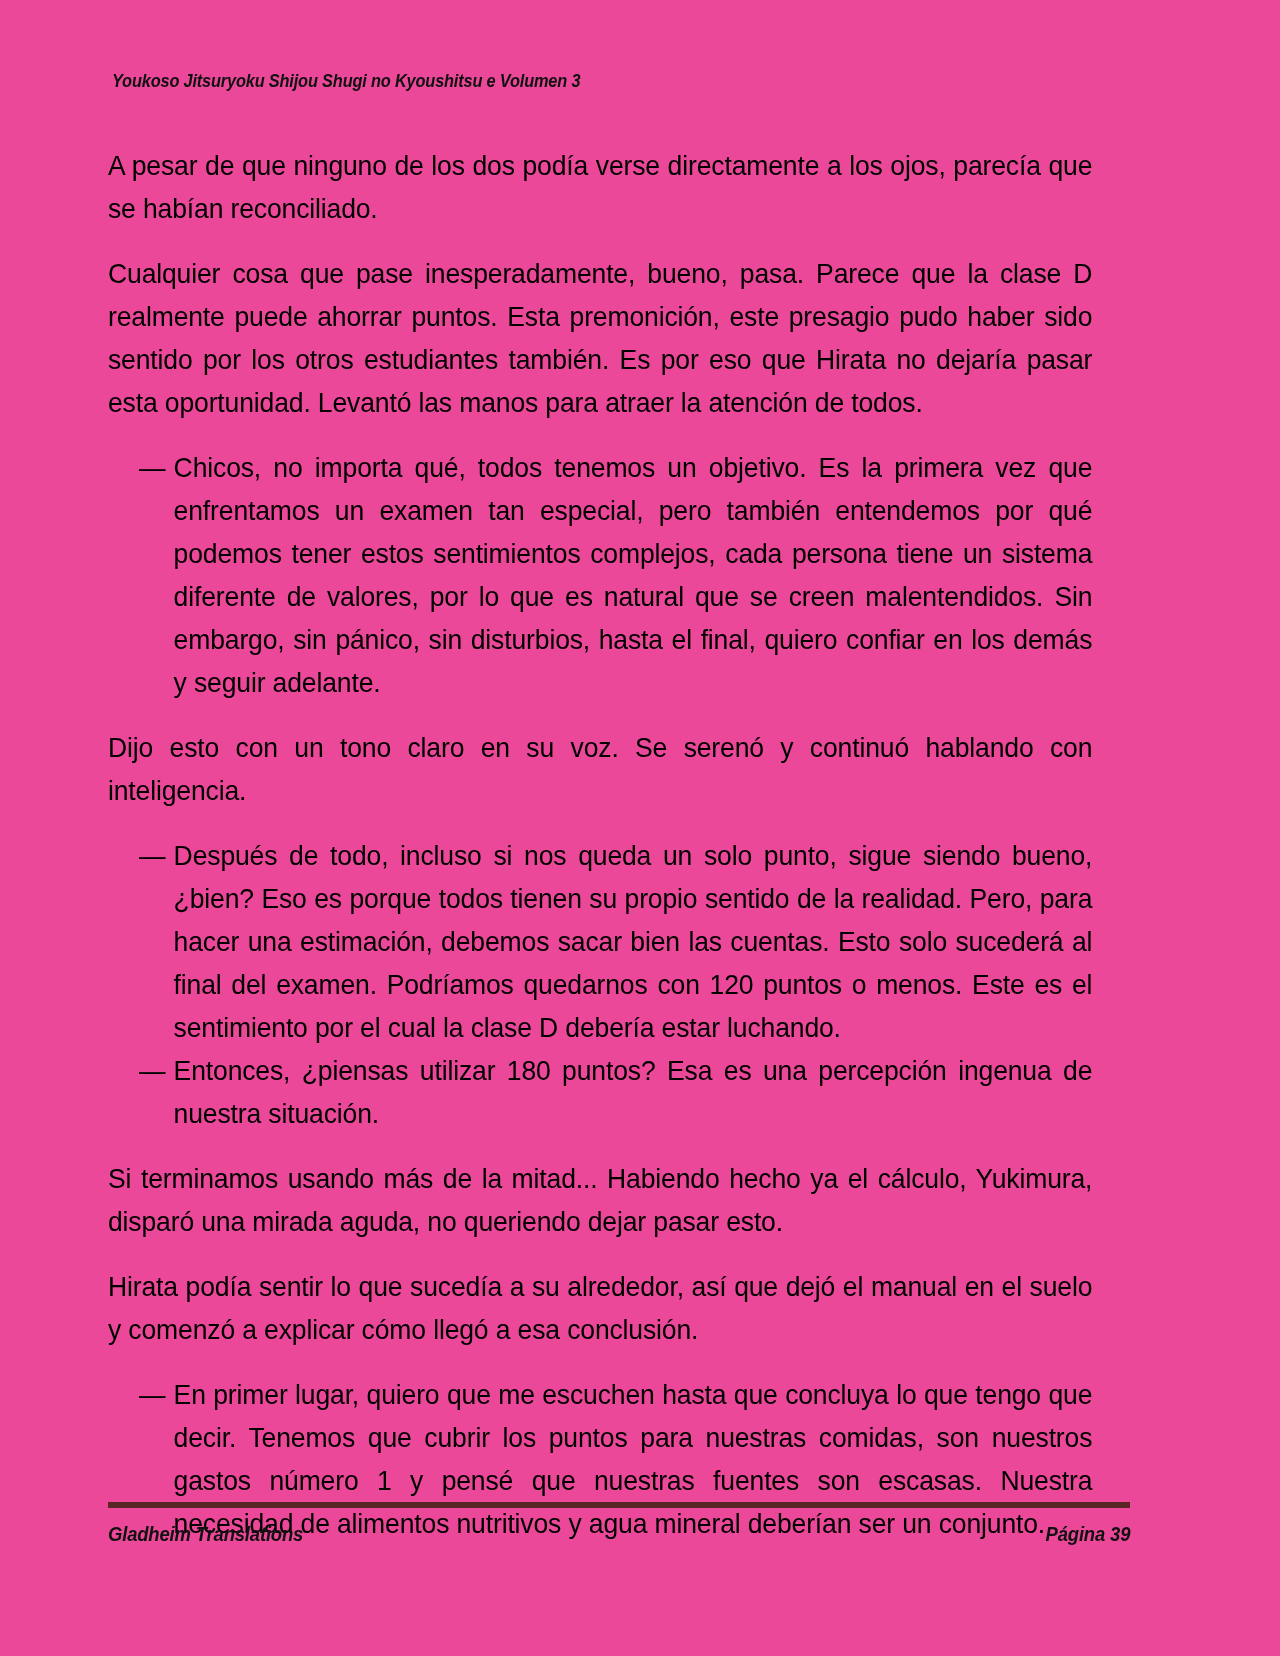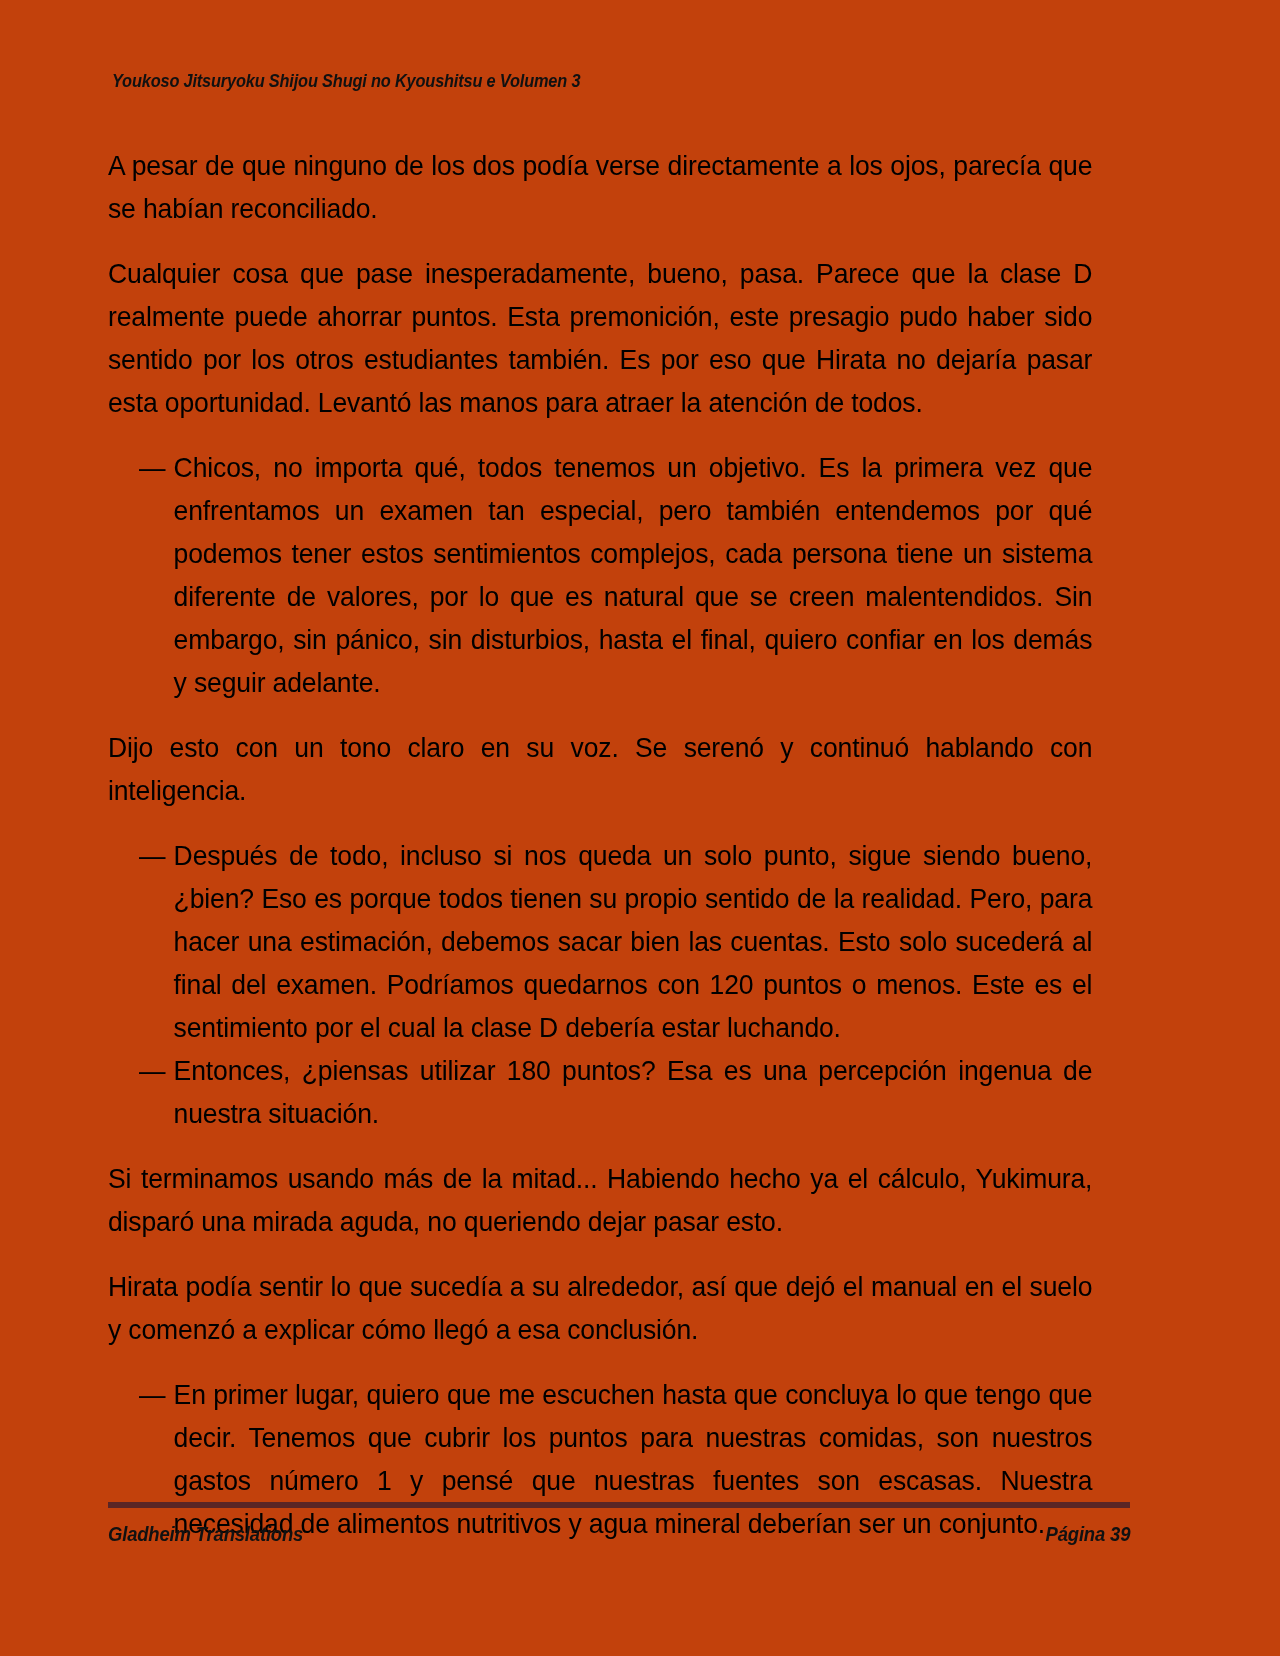--- a/index.html
+++ b/index.html
@@ -8,21 +8,21 @@
     background: #ffffff;
   }
   body {
     font-family: "Liberation Sans", "DejaVu Sans", sans-serif;
     color: #000000;
   }
   .page {
     position: relative;
     width: 1280px;
     height: 1656px;
-    background: #c2410c;
+    background: #ec4899;
     box-sizing: border-box;
     overflow: hidden;
   }
 
   
   .running-header {
     position: absolute;
     top: 70px;
     left: 112px;
     width: 1020px;

